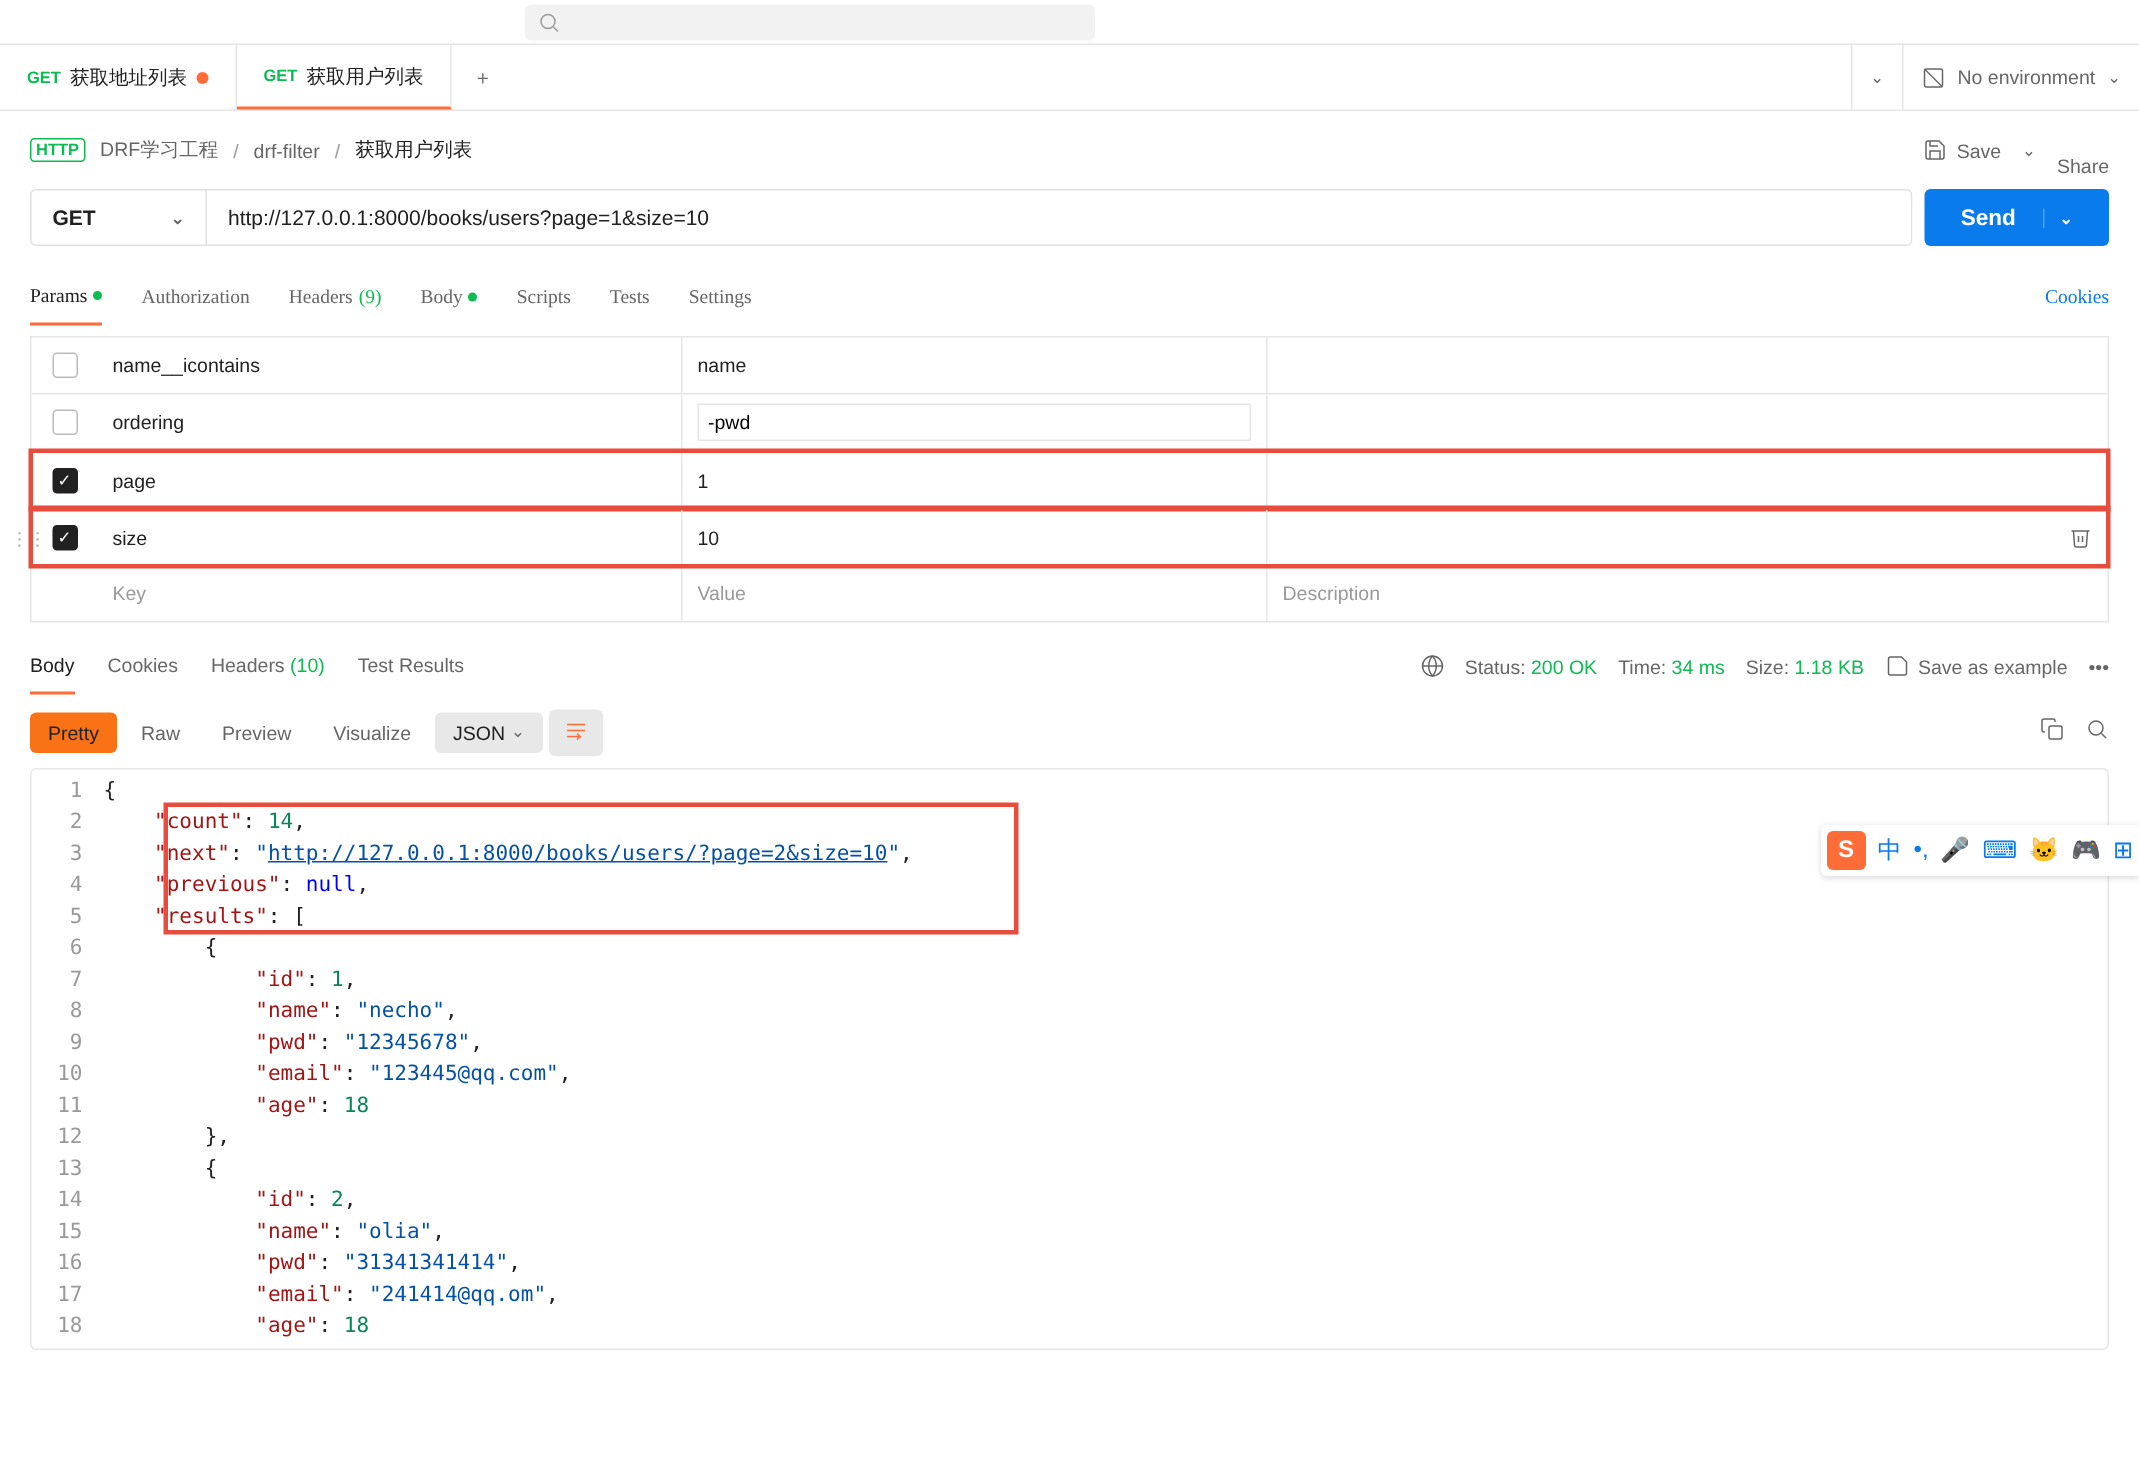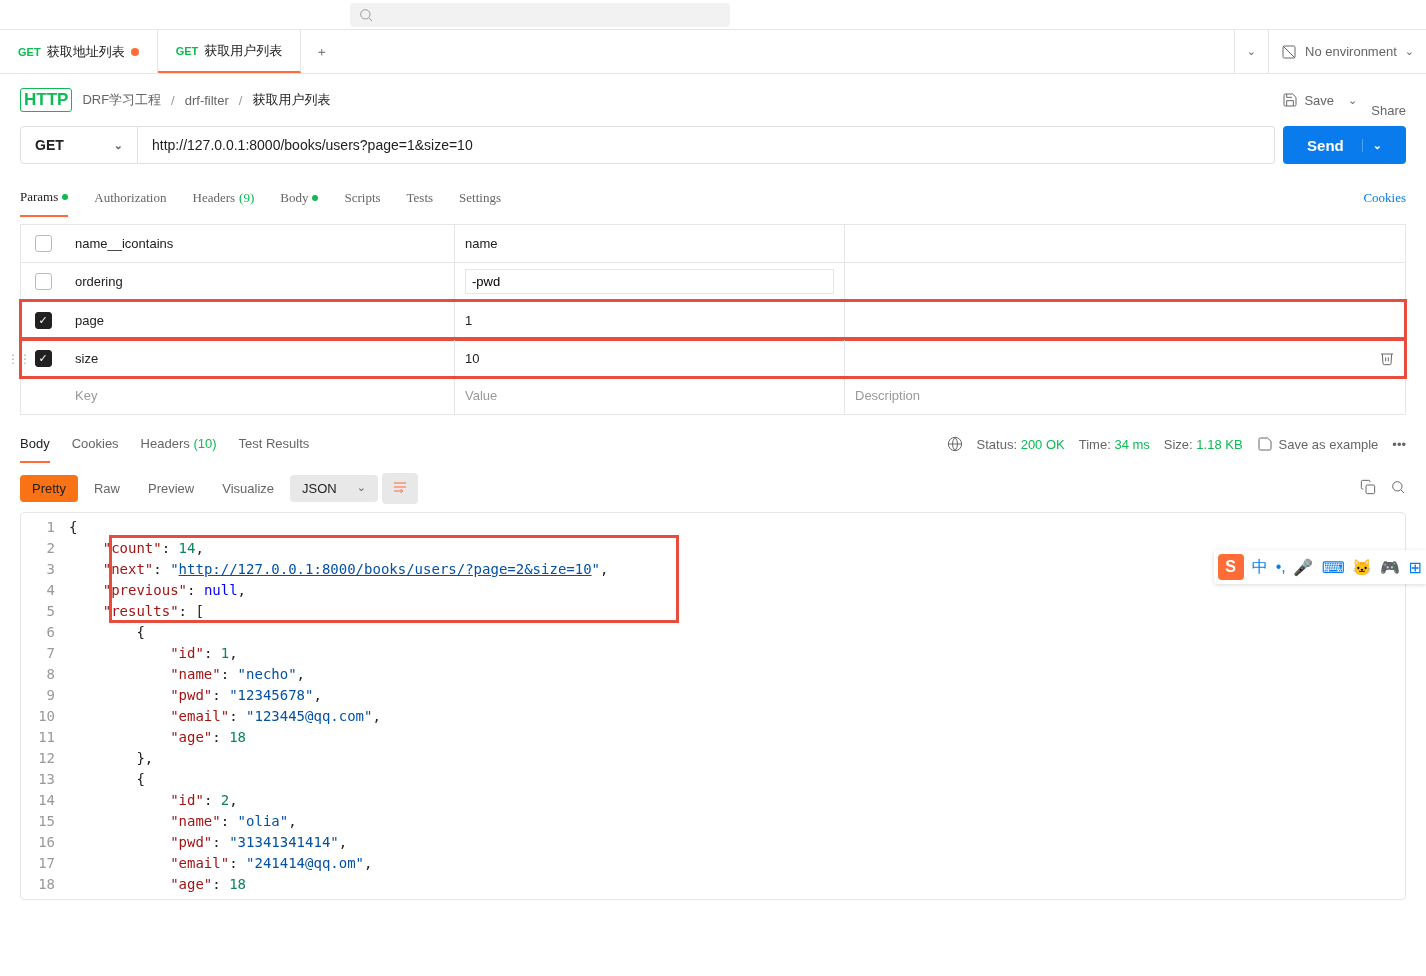--- a/index.html
+++ b/index.html
@@ -98,21 +98,21 @@
 }
 .breadcrumb {
   display: flex;
   align-items: center;
   gap: 10px;
   color: #666;
 }
 .http-badge {
   color: #0cbb52;
   font-weight: 600;
-  font-size: 17px;
+  font-size: 11px;
   border: 1px solid #0cbb52;
   padding: 1px 3px;
   border-radius: 3px;
 }
 .breadcrumb .sep {
   color: #999;
 }
 .breadcrumb .current {
   color: #212121;
 }
@@ -357,21 +357,21 @@
 .bc-btn.active {
   background: #f97316;
   color: #212121;
 }
 .bc-select {
   background: #e8e8e8;
   padding: 6px 12px;
   border-radius: 4px;
   display: flex;
   align-items: flex-start;
-  gap: 20px;
+  gap: 4px;
   cursor: pointer;
 }
 .bc-wrap {
   background: #e8e8e8;
   padding: 6px 10px;
   border-radius: 4px;
   cursor: pointer;
   color: #ff6c37;
 }
 .bc-right {

